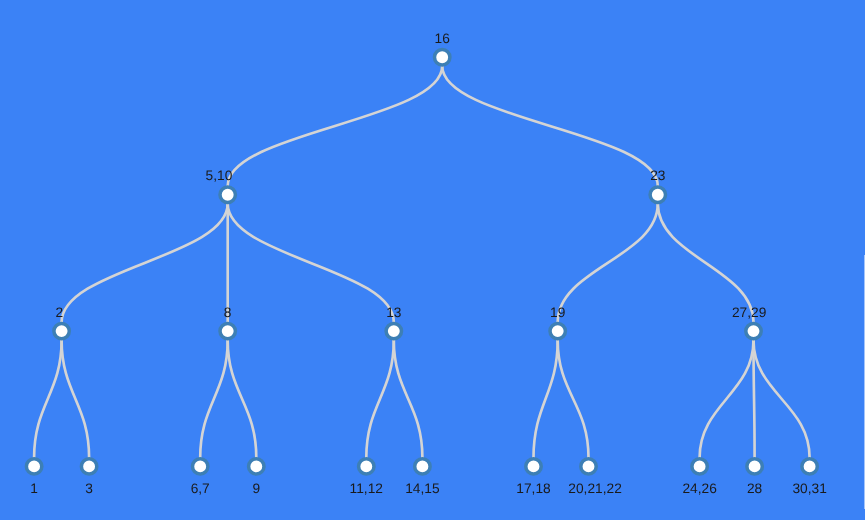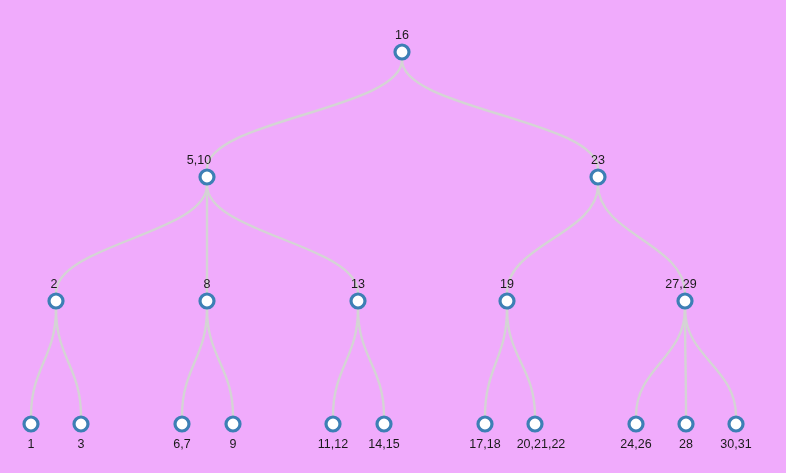--- a/index.html
+++ b/index.html
@@ -7,21 +7,21 @@
     padding: 0;
     background: #ffffff;
   }
   body {
     font-family: "Liberation Sans", sans-serif;
   }
   #tree-canvas {
     position: relative;
     width: 786px;
     height: 473px;
-    background: #f0abfc;
+    background: #3b82f6;
     overflow: hidden;
   }
   #tree-svg {
     position: absolute;
     left: 0;
     top: 0;
     width: 786px;
     height: 473px;
   }
   .edge {

